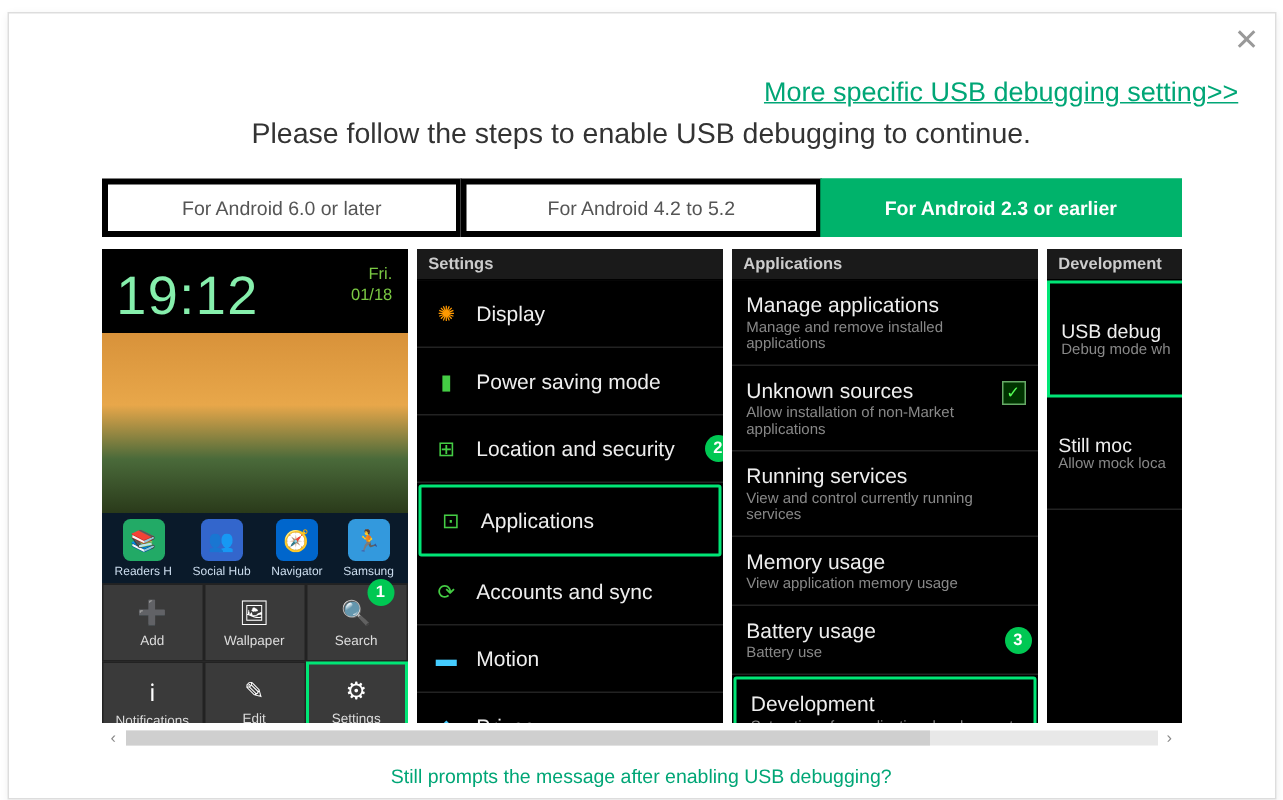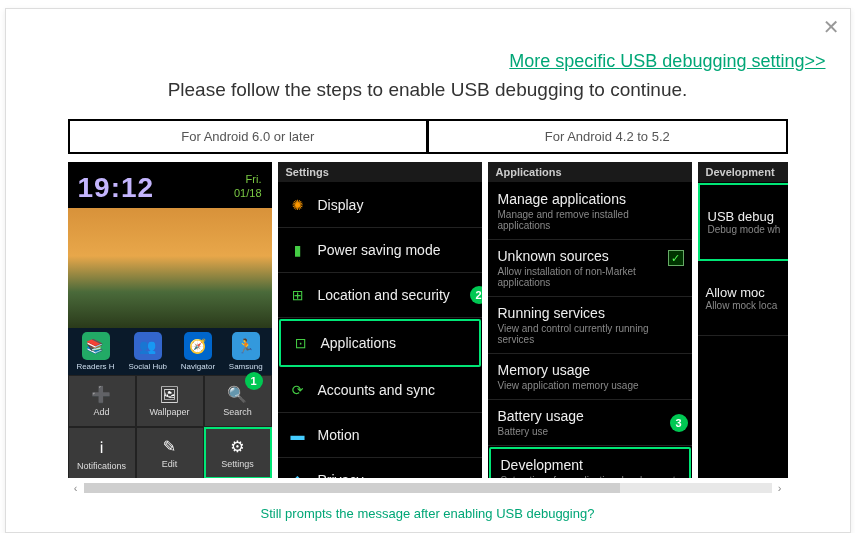--- a/index.html
+++ b/index.html
@@ -2,36 +2,36 @@
 <html><head>
 <meta charset="utf-8">
 <style>
 *{margin:0;padding:0;box-sizing:border-box;font-family:Arial,Helvetica,sans-serif}
 body{background:#fff;display:flex;justify-content:center;padding:8px}
 .modal{width:846px;height:525px;border:1px solid #ddd;background:#fff;position:relative;box-shadow:0 2px 6px rgba(0,0,0,.08)}
 .close-x{position:absolute;top:8px;right:10px;font-size:20px;color:#999;cursor:pointer;line-height:1}
 .top-link{position:absolute;top:42px;right:24px;font-size:18px;color:#00a676;text-decoration:underline;cursor:pointer}
 .heading{text-align:center;font-size:19px;color:#333;margin-top:70px;font-weight:normal}
 .tabs{display:flex;gap:0;margin:18px 62px 0;border:none}
-.tab{flex:1;background:#fff;border:2px solid #000000;padding:8px 0;text-align:center;font-size:13px;color:#555;cursor:pointer;margin-left:-1px}
+.tab{flex:1;background:#fff;border:4px solid #000000;padding:8px 0;text-align:center;font-size:13px;color:#555;cursor:pointer;margin-left:-1px}
 .tab:first-child{margin-left:0}
 .tab.active{background:#00b36b;color:#fff;border-color:#00b36b;font-weight:bold}
 .panels{display:flex;gap:6px;margin:8px 62px 0;overflow-x:auto;scrollbar-width:thin}
 .panels::-webkit-scrollbar{height:10px}
 .panels::-webkit-scrollbar-track{background:#eee}
 .panels::-webkit-scrollbar-thumb{background:#ccc}
 .panel{flex:0 0 auto;height:316px;background:#000;color:#fff;font-size:13px;position:relative;overflow:hidden}
 .panel1{width:204px}
 .panel2{width:204px}
 .panel3{width:204px}
 .panel4{width:94px}
 .p-header{background:#1a1a1a;color:#ccc;font-size:11px;padding:4px 8px;border-bottom:1px solid #000;font-weight:bold}
 
 .clock-row{display:flex;justify-content:space-between;align-items:flex-start;padding:10px 10px 4px;color:#dff}
-.clock{font-size:28px;font-weight:700;color:#c4b5fd;letter-spacing:1px}
+.clock{font-size:36px;font-weight:400;color:#86efac;letter-spacing:1px}
 .date{text-align:right;font-size:11px;color:#7ac943;line-height:1.3}
 .sky{height:120px;background:linear-gradient(#d8923a 0%,#e8a74a 40%,#4a6a3a 70%,#2a3a1a 100%)}
 .app-icons{display:flex;justify-content:space-around;padding:4px 2px;background:#0a1a2a}
 .app-ic{display:flex;flex-direction:column;align-items:center;font-size:8px;color:#cde;gap:2px}
 .app-ic .sq{width:28px;height:28px;border-radius:5px;display:flex;align-items:center;justify-content:center;font-size:14px}
 .menu-grid{display:grid;grid-template-columns:1fr 1fr 1fr;background:#3a3a3a}
 .menu-cell{border:1px solid #222;display:flex;flex-direction:column;align-items:center;justify-content:center;height:52px;font-size:9px;color:#ddd;gap:3px;position:relative}
 .menu-cell .ic{font-size:16px;color:#fff}
 .badge{position:absolute;width:18px;height:18px;background:#00c853;border-radius:50%;color:#fff;font-size:11px;font-weight:bold;display:flex;align-items:center;justify-content:center}
 .badge1{top:-4px;right:8px}
@@ -62,20 +62,21 @@
 <body>
 
 <div class="modal">
   <div class="close-x">✕</div>
   <a class="top-link">More specific USB debugging setting&gt;&gt;</a>
   <h1 class="heading">Please follow the steps to enable USB debugging to continue.</h1>
 
   <div class="tabs">
     <div class="tab">For Android 6.0 or later</div>
     <div class="tab">For Android 4.2 to 5.2</div>
+    <div class="tab active">For Android 2.3 or earlier</div>
   </div>
 
   <div class="panels">
 
     <div class="panel panel1">
       <div class="clock-row">
         <div class="clock">19:12</div>
         <div class="date">
           <div>Fri.</div>
           <div>01/18</div>
@@ -214,21 +215,21 @@
     </div>
 
     <div class="panel panel4">
       <div class="p-header">Development</div>
       <div class="sett-list app-list" id="devlist">
           <div class="dev-item hl">
       <div class="ttl">USB debug</div>
       <div class="sub">Debug mode wh</div>
     </div>
           <div class="dev-item ">
-      <div class="ttl">Allow moc</div>
+      <div class="ttl">Still moc</div>
       <div class="sub">Allow mock loca</div>
     </div>
         </div>
     </div>
   </div>
 
   <div class="scroll-row">
     <div class="scroll-arrow">‹</div>
     <div class="scroll-track">
       <div class="scroll-thumb"></div>

